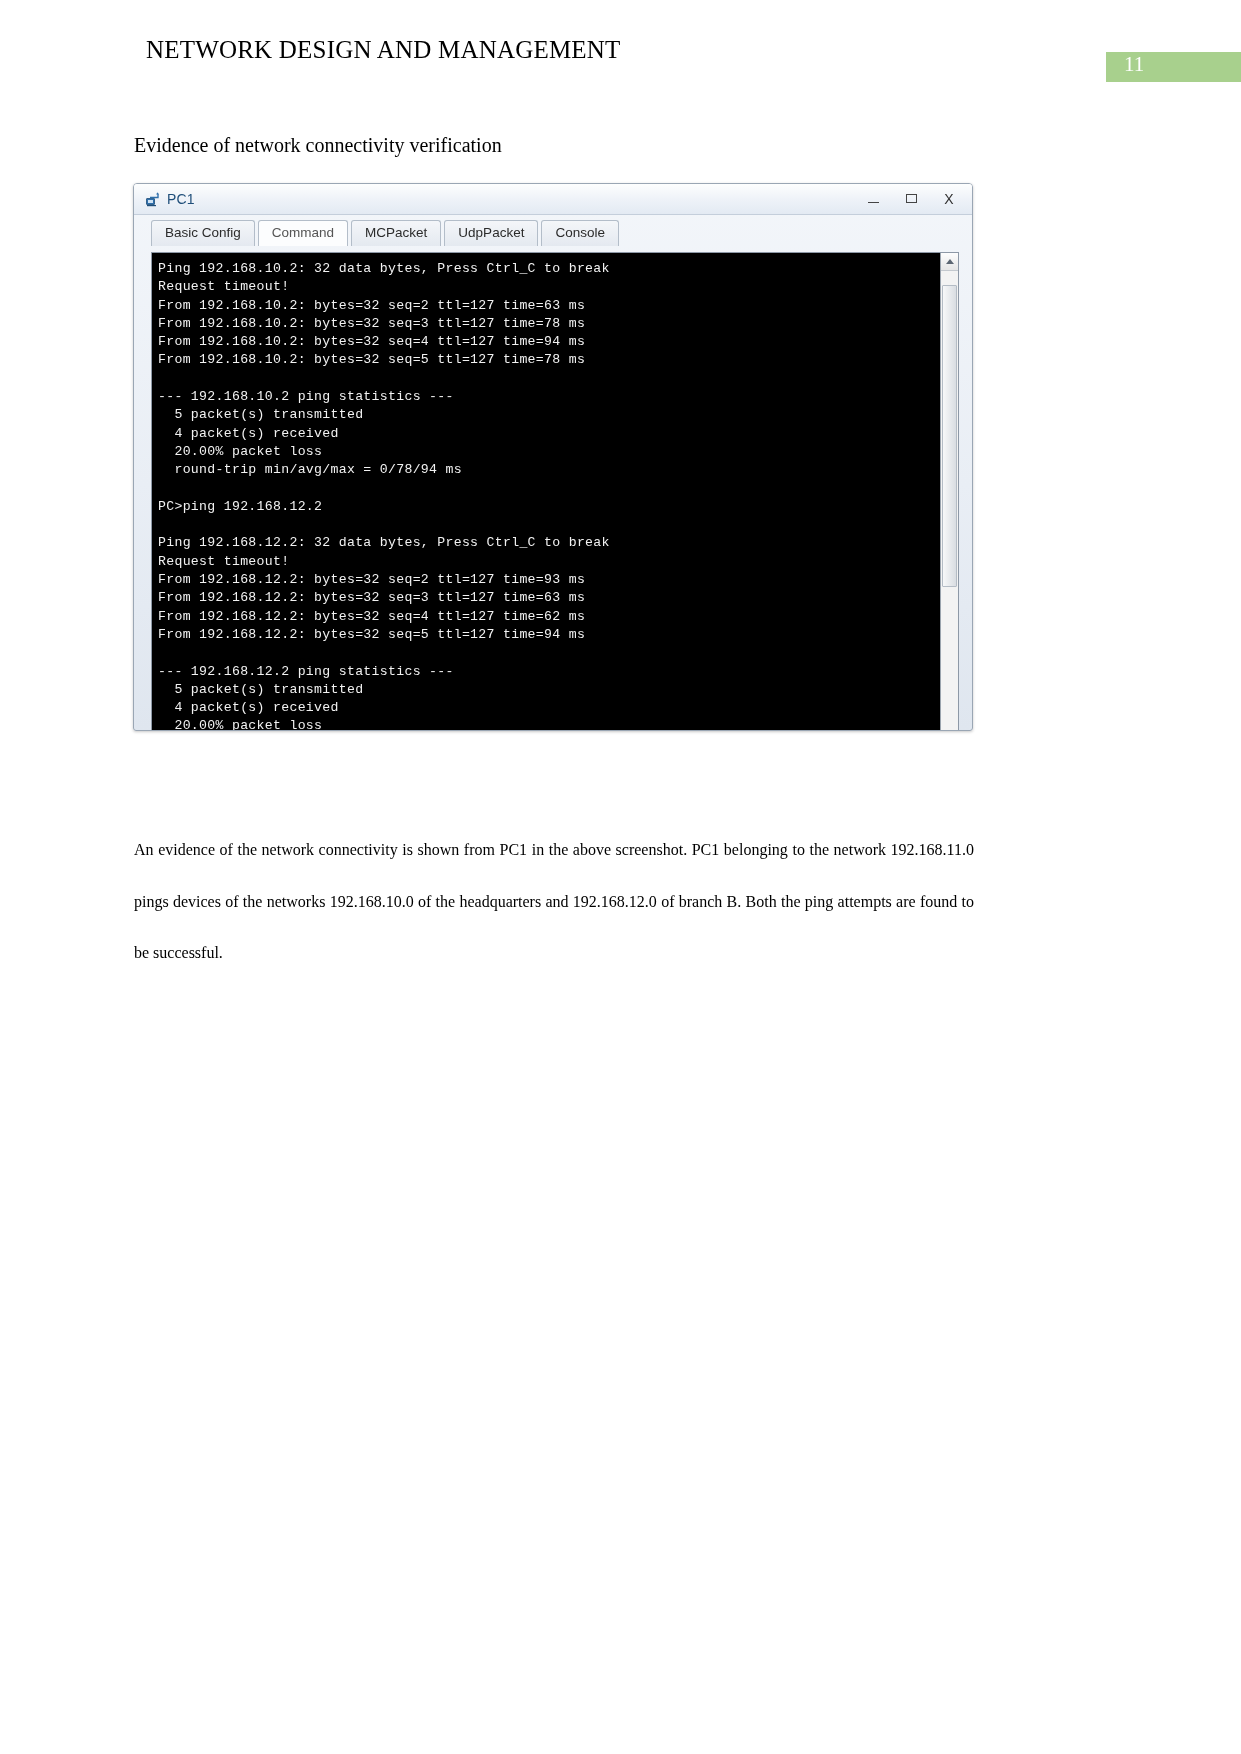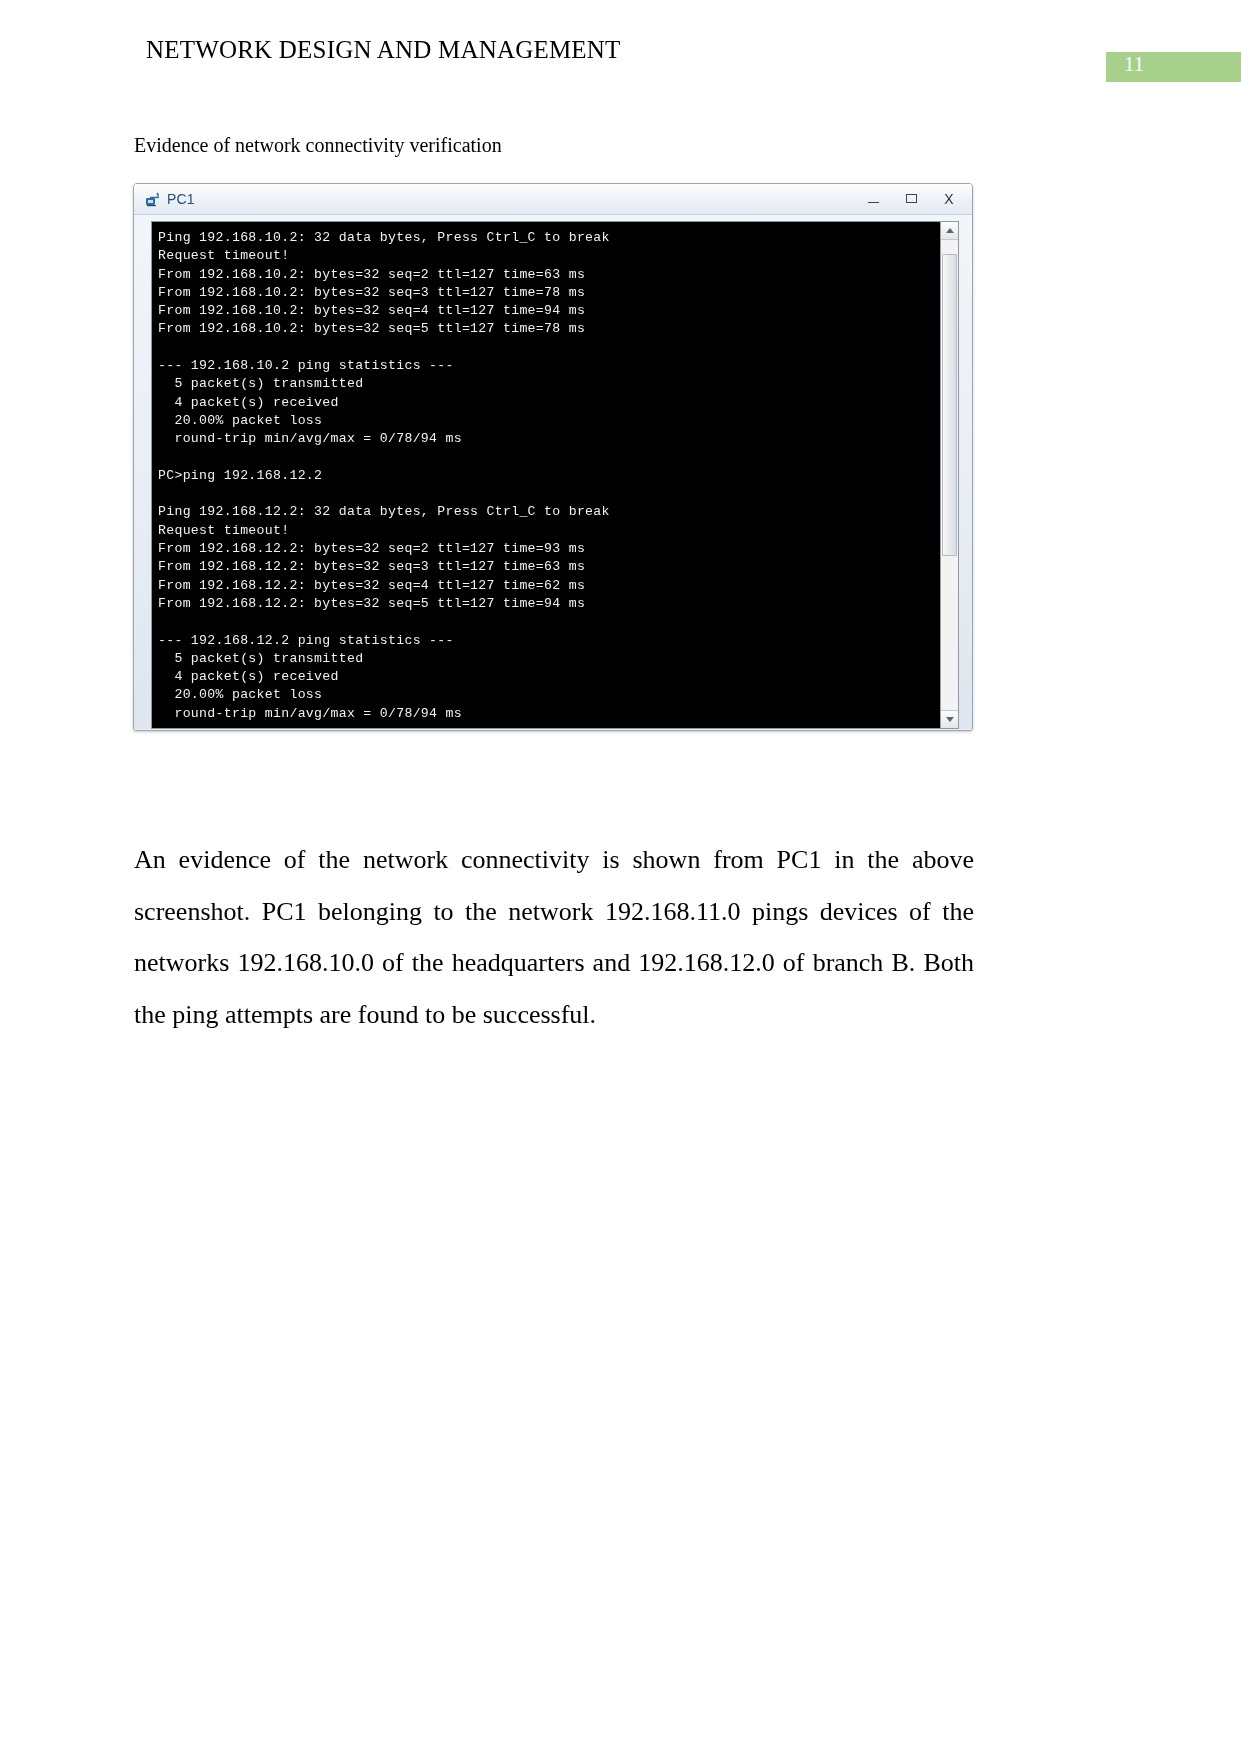--- a/index.html
+++ b/index.html
@@ -244,21 +244,21 @@
     background: linear-gradient(to bottom, #eef2f7, #dde4ed);
   }
 
   
   .body-paragraph {
     position: absolute;
     left: 134px;
     top: 808px;
     width: 840px;
     font-family: "Liberation Serif", serif;
-    font-size: 26px;
+    font-size: 16px;
     line-height: 51.5px;
     text-align: justify;
     color: #000;
   }
 </style>
 </head>
 <body>
 
 <div class="page-header">
   <div class="header-title">NETWORK DESIGN AND MANAGEMENT</div>
@@ -289,20 +289,27 @@
       </button>
       <button class="win-btn">
         <span class="glyph-max"></span>
       </button>
       <button class="win-btn">
         <span class="glyph-close">X</span>
       </button>
     </div>
   </div>
 
+  <div class="tab-strip">
+    <div class="tab">Basic Config</div>
+    <div class="tab active">Command</div>
+    <div class="tab">MCPacket</div>
+    <div class="tab">UdpPacket</div>
+    <div class="tab">Console</div>
+  </div>
 
   <div class="terminal-wrap">
     <div class="terminal" id="terminal-output"><div class="terminal-line">Ping 192.168.10.2: 32 data bytes, Press Ctrl_C to break</div><div class="terminal-line">Request timeout!</div><div class="terminal-line">From 192.168.10.2: bytes=32 seq=2 ttl=127 time=63 ms</div><div class="terminal-line">From 192.168.10.2: bytes=32 seq=3 ttl=127 time=78 ms</div><div class="terminal-line">From 192.168.10.2: bytes=32 seq=4 ttl=127 time=94 ms</div><div class="terminal-line">From 192.168.10.2: bytes=32 seq=5 ttl=127 time=78 ms</div><div class="terminal-line"></div><div class="terminal-line">--- 192.168.10.2 ping statistics ---</div><div class="terminal-line">  5 packet(s) transmitted</div><div class="terminal-line">  4 packet(s) received</div><div class="terminal-line">  20.00% packet loss</div><div class="terminal-line">  round-trip min/avg/max = 0/78/94 ms</div><div class="terminal-line"></div><div class="terminal-line">PC&gt;ping 192.168.12.2</div><div class="terminal-line"></div><div class="terminal-line">Ping 192.168.12.2: 32 data bytes, Press Ctrl_C to break</div><div class="terminal-line">Request timeout!</div><div class="terminal-line">From 192.168.12.2: bytes=32 seq=2 ttl=127 time=93 ms</div><div class="terminal-line">From 192.168.12.2: bytes=32 seq=3 ttl=127 time=63 ms</div><div class="terminal-line">From 192.168.12.2: bytes=32 seq=4 ttl=127 time=62 ms</div><div class="terminal-line">From 192.168.12.2: bytes=32 seq=5 ttl=127 time=94 ms</div><div class="terminal-line"></div><div class="terminal-line">--- 192.168.12.2 ping statistics ---</div><div class="terminal-line">  5 packet(s) transmitted</div><div class="terminal-line">  4 packet(s) received</div><div class="terminal-line">  20.00% packet loss</div><div class="terminal-line">  round-trip min/avg/max = 0/78/94 ms</div></div>
     <div class="term-scrollbar">
       <div class="sb-arrow top">
         <span class="caret"></span>
       </div>
       <div class="sb-track">
         <div class="sb-thumb"></div>
       </div>

